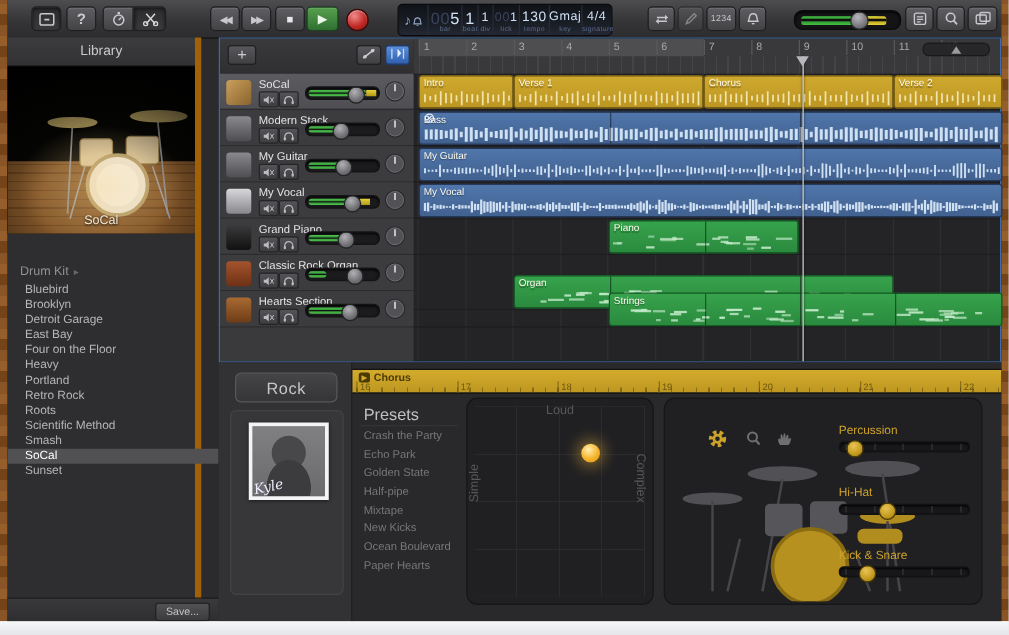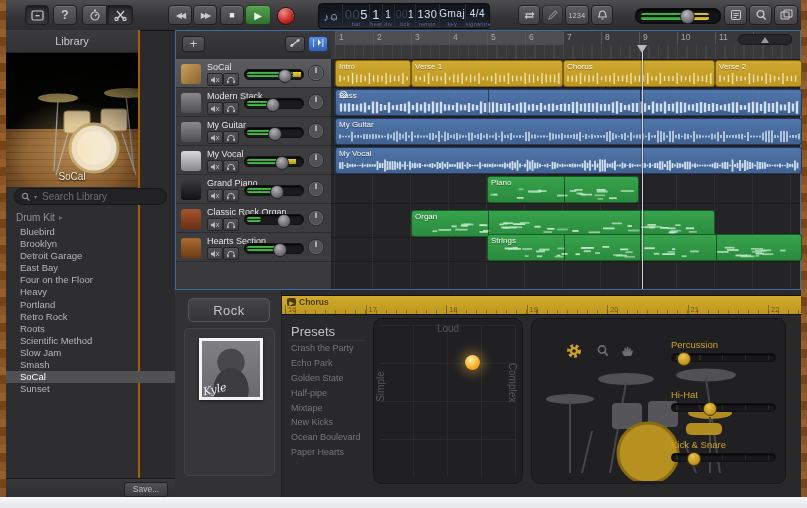--- a/index.html
+++ b/index.html
@@ -38,22 +38,22 @@
     background:#141416;border:1px solid #0c0c0d;box-shadow:inset 0 1px 2px #000;}
   .mvol .bars{position:absolute;left:5px;top:3.5px;width:62px;height:7px;
     background:linear-gradient(#46c046,#2a8b2a 48%,#46c046);border-radius:2px;}
   .mvol .yellow{position:absolute;left:53px;top:3.5px;width:20px;height:7px;
     background:linear-gradient(#e8d23a,#b09a16 48%,#e8d23a);border-radius:0 2px 2px 0;}
   .mvol .gap{position:absolute;left:5px;top:6.2px;width:68px;height:1.6px;background:#101012;}
   .mvol .knob{position:absolute;left:44px;top:0px;width:13px;height:13px;border-radius:50%;
     background:radial-gradient(circle at 40% 30%,#b9b9bd,#77777c 60%,#57575c);border:1px solid #2a2a2c;}
 
   
-  .library{position:absolute;left:0;top:30px;width:134px;height:467px;background:#2e2e30;
-    border-right:2px solid #a16207;box-sizing:border-box;display:block;}
+  .library{position:absolute;left:0;top:30px;width:155px;height:467px;background:#2e2e30;
+    border-right:5px solid #a16207;box-sizing:border-box;display:block;}
   .lib-header{height:22px;background:linear-gradient(#3c3c3f,#323234);border-bottom:1px solid #202022;
     color:#c9c9cb;font-size:11px;display:flex;align-items:center;justify-content:center;}
   .lib-photo{position:relative;height:134px;background:#060604;overflow:hidden;}
   .lib-floor{position:absolute;left:0;bottom:0;width:100%;height:58px;
     background:repeating-linear-gradient(0deg,#84572a 0 6px,#6e4620 6px 7px);}
   .lib-spot{position:absolute;inset:0;background:radial-gradient(ellipse 95px 70px at 50% 72%,rgba(255,214,140,.38),rgba(0,0,0,0) 70%),
     radial-gradient(ellipse 160px 120px at 50% 80%,rgba(0,0,0,0) 30%,rgba(0,0,0,.82) 85%);}
   .lib-caption{position:absolute;left:0;right:0;bottom:5px;text-align:center;color:#f2ead8;
     font-size:10px;text-shadow:0 1px 2px #000;}
   .lib-search{position:absolute;left:8px;top:158px;width:153px;height:17px;border-radius:9px;
@@ -340,46 +340,35 @@
           <rect x="58" y="58" width="26" height="22" rx="3" fill="#d8c39a" stroke="#9a8050"></rect>
           <rect x="95" y="56" width="26" height="22" rx="3" fill="#d8c39a" stroke="#9a8050"></rect>
           <circle cx="88" cy="95" r="24" fill="#e9e2d2" stroke="#b09a68" stroke-width="3"></circle>
           <circle cx="88" cy="95" r="17" fill="#f2eee2"></circle>
           <line x1="62" y1="80" x2="50" y2="122" stroke="#9a9a9c" stroke-width="1.3"></line>
           <line x1="116" y1="80" x2="130" y2="122" stroke="#9a9a9c" stroke-width="1.3"></line>
         </svg>
         <div class="lib-spot"></div>
         <div class="lib-caption">SoCal</div>
       </div>
-      <div class="lib-search">
-        <span>
-          <svg width="10" height="10" viewBox="0 0 10 10">
-              <circle cx="4" cy="4" r="2.6" fill="none" stroke="#8a8a8e" stroke-width="1.2"></circle>
-              <path d="M6 6l2.6 2.6" stroke="#8a8a8e" stroke-width="1.3"></path>
-            </svg>
-        </span>
-        <span style="color:#7a7a7e;font-size:6px">▾</span>
-        <input type="text" placeholder="Search Library" style="">
-      </div>
       <div class="lib-sec">
         <span>Drum Kit</span>
           <span class="chev">▸</span>
       </div>
       <div class="lib-list">
           <div class="lib-item">Bluebird</div>
           <div class="lib-item">Brooklyn</div>
           <div class="lib-item">Detroit Garage</div>
           <div class="lib-item">East Bay</div>
           <div class="lib-item">Four on the Floor</div>
           <div class="lib-item">Heavy</div>
           <div class="lib-item">Portland</div>
           <div class="lib-item">Retro Rock</div>
           <div class="lib-item">Roots</div>
           <div class="lib-item">Scientific Method</div>
-          <div class="lib-item">Slow Jam</div>
           <div class="lib-item">Smash</div>
           <div class="lib-item sel">SoCal</div>
           <div class="lib-item">Sunset</div>
         </div>
       <div class="lib-footer">
         <div class="save-btn">Save...</div>
       </div>
     </div>
 
     <div class="arrange">
@@ -676,21 +665,21 @@
                     <rect x="86.5" y="5.6" width="6.1" height="1.8" fill="#bfe8c6" opacity="0.78"></rect>
                     <rect x="119.0" y="10.3" width="7.8" height="1.8" fill="#bfe8c6" opacity="0.91"></rect>
                     <rect x="28.6" y="1.4" width="4.9" height="1.8" fill="#bfe8c6" opacity="0.57"></rect>
                     <rect x="91.0" y="6.7" width="4.7" height="1.8" fill="#bfe8c6" opacity="0.98"></rect>
                     <rect x="37.9" y="3.3" width="13.7" height="1.8" fill="#bfe8c6" opacity="0.70"></rect>
                     <rect x="94.6" y="6.7" width="7.5" height="1.8" fill="#bfe8c6" opacity="0.82"></rect>
                     <rect x="0.4" y="6.8" width="6.6" height="1.8" fill="#bfe8c6" opacity="0.69"></rect>
                     <rect x="130.7" y="3.1" width="13.1" height="1.8" fill="#bfe8c6" opacity="0.71"></rect>
                   </svg></span><div class="split" style="left: 76px;"></div></div>
             </div>
-            <div class="lane" style="top: 150px;">
+            <div class="lane" style="top: 160px;">
               <div class="region green" style="left: 80px; width: 304px;"><span class="rlabel">Organ</span><span><svg width="300" height="14" style="position: absolute; left: 2px; bottom: 1px;">
                     <rect x="143.0" y="7.5" width="10.8" height="1.8" fill="#bfe8c6" opacity="0.55"></rect>
                     <rect x="246.3" y="6.0" width="8.1" height="1.8" fill="#bfe8c6" opacity="0.96"></rect>
                     <rect x="227.2" y="5.3" width="13.8" height="1.8" fill="#bfe8c6" opacity="0.85"></rect>
                     <rect x="49.8" y="2.5" width="6.8" height="1.8" fill="#bfe8c6" opacity="0.70"></rect>
                     <rect x="18.4" y="9.3" width="4.8" height="1.8" fill="#bfe8c6" opacity="0.78"></rect>
                     <rect x="271.7" y="6.4" width="8.4" height="1.8" fill="#bfe8c6" opacity="0.97"></rect>
                     <rect x="65.3" y="3.4" width="8.1" height="1.8" fill="#bfe8c6" opacity="0.89"></rect>
                     <rect x="133.2" y="6.9" width="7.3" height="1.8" fill="#bfe8c6" opacity="0.97"></rect>
                     <rect x="252.7" y="6.4" width="8.8" height="1.8" fill="#bfe8c6" opacity="0.83"></rect>

